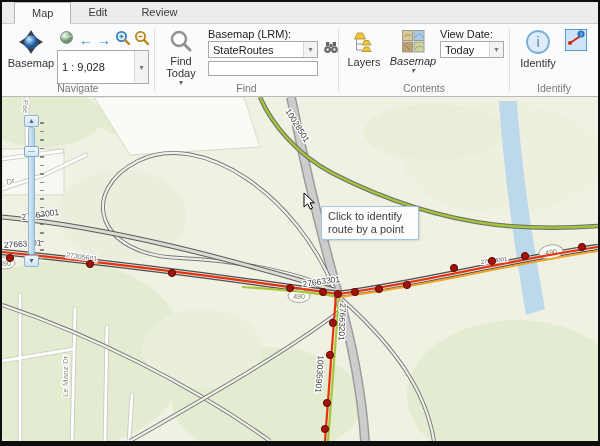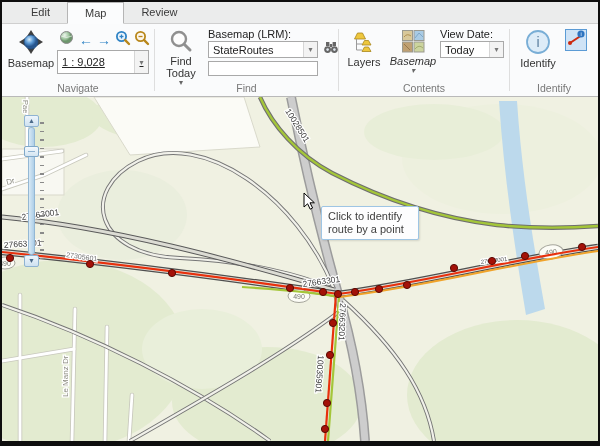--- a/index.html
+++ b/index.html
@@ -36,22 +36,22 @@
   .zticks{position:absolute;left:16px;top:7px;width:4px;height:138px;background:repeating-linear-gradient(180deg,#8a8a8a 0 1.5px,transparent 1.5px 8.5px);}
 </style>
 </head>
 <body>
 
 <div class="window">
 <div class="inner">
 
   <div class="ribbon">
     <div class="tabbar">
+      <div class="tab active">Map</div>
       <div class="tab">Edit</div>
-      <div class="tab active">Map</div>
       <div class="tab">Review</div>
     </div>
 
     <div class="btn" style="left:7px;top:27px;width:44px;">
       <span>
         <svg width="26" height="26">
           <defs>
                 <radialGradient id="sph" cx="38%" cy="32%">
                   <stop offset="0%" stop-color="#d9edfa"></stop>
                   <stop offset="55%" stop-color="#5d9bd6"></stop>
@@ -96,21 +96,21 @@
               <line x1="6.5" y1="4.5" x2="6.5" y2="8.5" stroke="#2f83c5" stroke-width="1.3"></line>
             </svg></span>
     </div>
     <div class="mini" style="left:131px;top:29px;">
       <span><svg width="16" height="16">
               <circle cx="6.5" cy="6.5" r="4.6" fill="#fdf6ea" stroke="#b8871b" stroke-width="1.8"></circle>
               <line x1="10.2" y1="10.2" x2="14" y2="14" stroke="#b8871b" stroke-width="2.4" stroke-linecap="round"></line>
               <line x1="4.5" y1="6.5" x2="8.5" y2="6.5" stroke="#b8871b" stroke-width="1.3"></line>
             </svg></span>
     </div>
-    <div class="combo" style="left:55px;top:48px;width:92px;height:24px;text-decoration:underline;">
+    <div class="combo" style="left:55px;top:48px;width:92px;height:34px;">
       <span class="cval">1 : 9,028</span>
       <span class="arrow">▾</span>
     </div>
     <div class="grouplbl" style="left:0;width:152px;">Navigate</div>
     <div class="sep" style="left:152px;"></div>
 
     <div class="btn" style="left:158px;top:27px;width:42px;">
       <span>
         <svg width="24" height="24">
               <circle cx="10" cy="10" r="7" fill="#fdfdfd" stroke="#909090" stroke-width="2.4"></circle>

